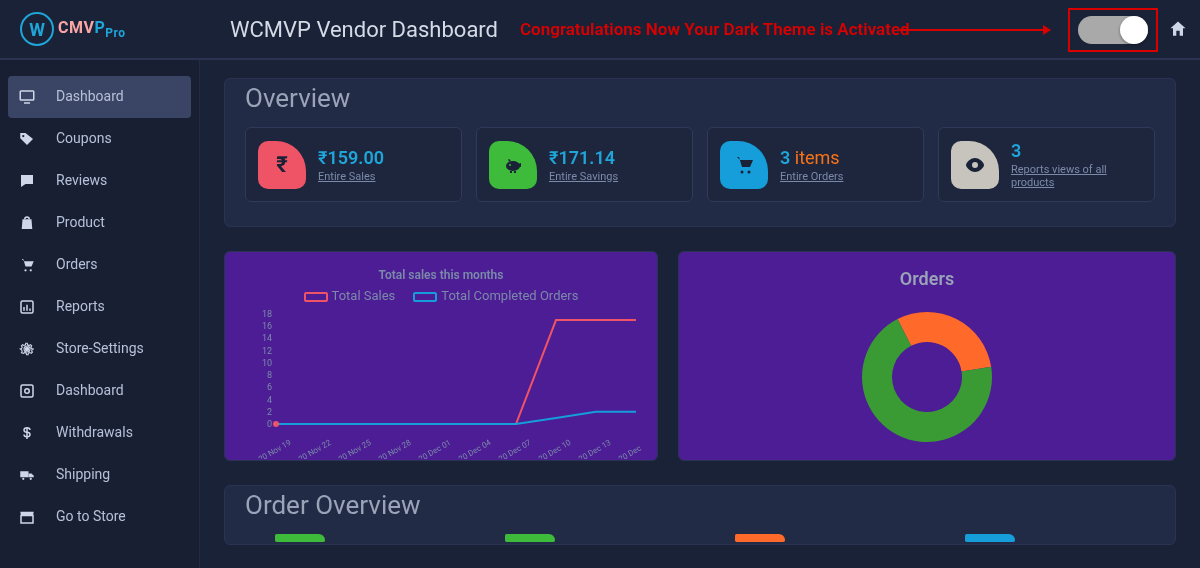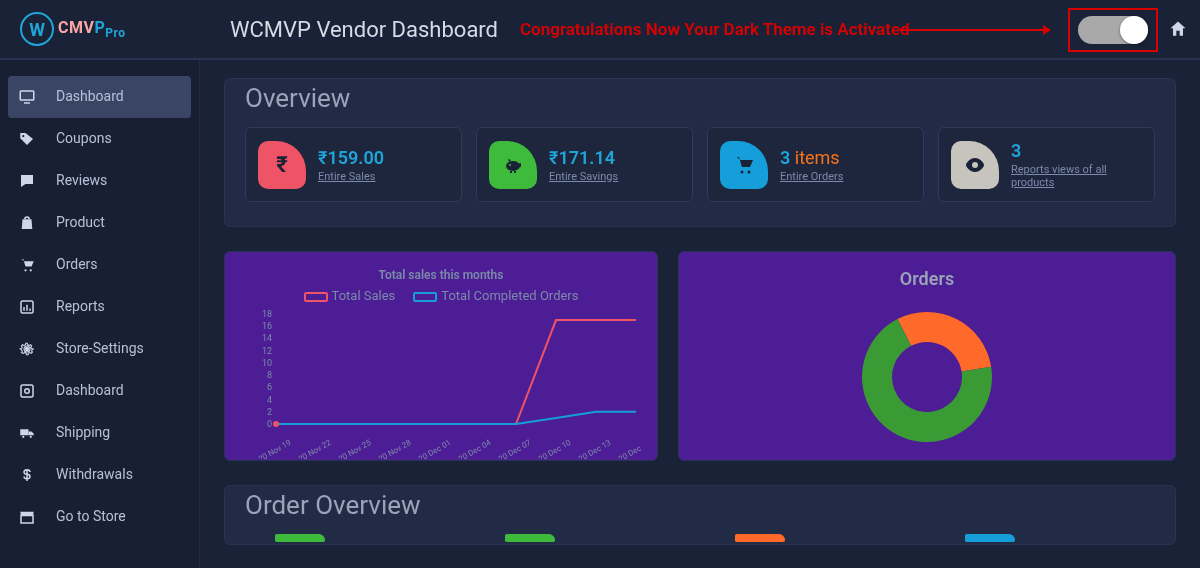--- a/index.html
+++ b/index.html
@@ -278,36 +278,36 @@
         <span class="icn">
           <svg width="18" height="18" viewBox="0 0 24 24" fill="currentColor">
             <rect x="4" y="4" width="16" height="16" rx="2" fill="none" stroke="currentColor" stroke-width="2"></rect>
             <circle cx="12" cy="12" r="3" fill="none" stroke="currentColor" stroke-width="2"></circle>
           </svg>
         </span>
         <span>Dashboard</span>
       </div>
       <div class="sidebar-item">
         <span class="icn">
+          <svg width="18" height="18" viewBox="0 0 24 24" fill="none" stroke="currentColor" stroke-width="2">
+            <path d="M12 4v16M16 8c0-2-2-3-4-3s-4 1-4 3 2 3 4 3 4 1 4 3-2 3-4 3-4-1-4-3"></path>
+          </svg>
+        </span>
+        <span>Withdrawals</span>
+      </div>
+      <div class="sidebar-item">
+        <span class="icn">
           <svg width="18" height="18" viewBox="0 0 24 24" fill="currentColor">
             <path d="M3 7h11v8H3z"></path>
             <path d="M14 10h4l3 3v2h-7z"></path>
             <circle cx="7" cy="17" r="1.5"></circle>
             <circle cx="17" cy="17" r="1.5"></circle>
           </svg>
         </span>
         <span>Shipping</span>
-      </div>
-      <div class="sidebar-item">
-        <span class="icn">
-          <svg width="18" height="18" viewBox="0 0 24 24" fill="none" stroke="currentColor" stroke-width="2">
-            <path d="M12 4v16M16 8c0-2-2-3-4-3s-4 1-4 3 2 3 4 3 4 1 4 3-2 3-4 3-4-1-4-3"></path>
-          </svg>
-        </span>
-        <span>Withdrawals</span>
       </div>
       <div class="sidebar-item">
         <span class="icn">
           <svg width="18" height="18" viewBox="0 0 24 24" fill="currentColor">
             <path d="M4 10h16v10H4z" fill="none" stroke="currentColor" stroke-width="2"></path>
             <path d="M3 5h18l-1 5H4z"></path>
           </svg>
         </span>
         <span>Go to Store</span>
       </div>

